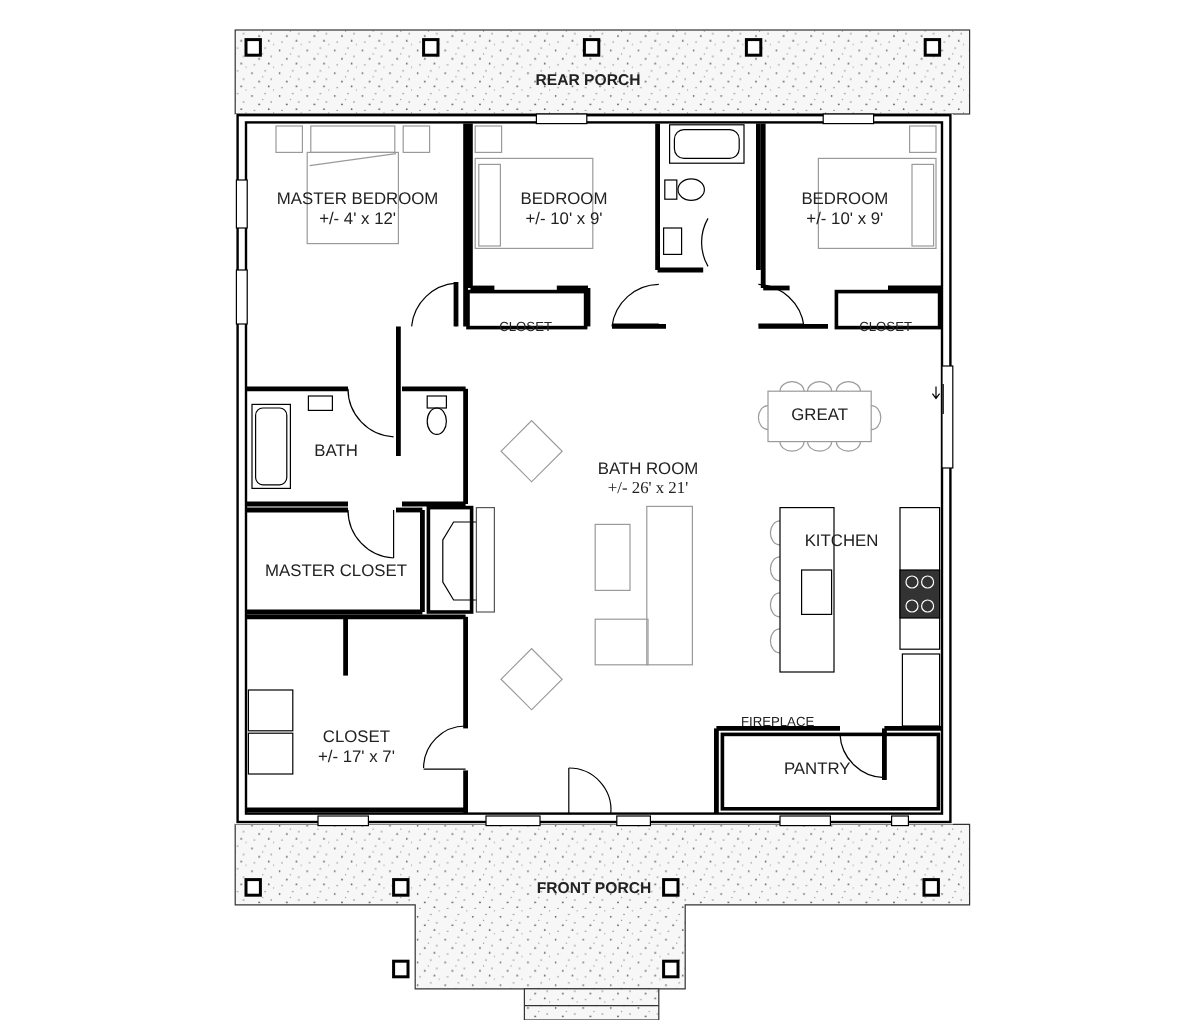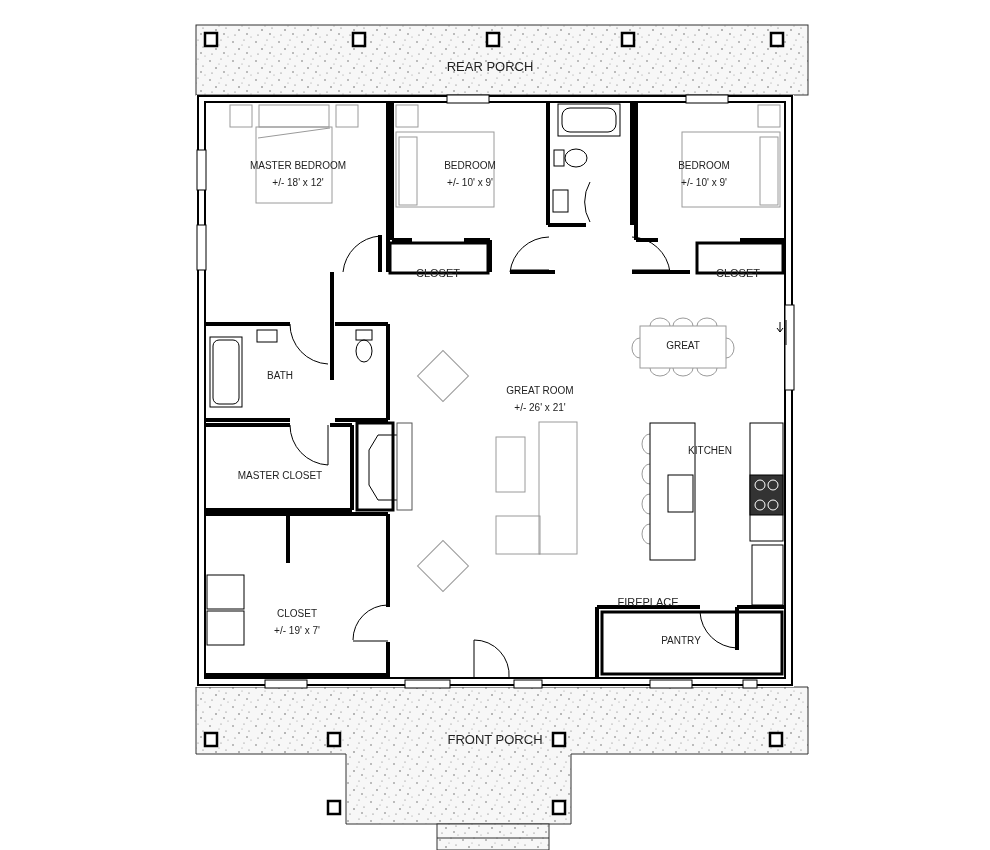--- a/index.html
+++ b/index.html
@@ -1,21 +1,21 @@
 <!DOCTYPE html>
 <html><head>
 <meta charset="utf-8">
 <style>
   html,body{margin:0;padding:0;background:#ffffff;}
   body{width:990px;height:850px;position:relative;overflow:hidden;font-family:"Liberation Sans",sans-serif;}
   svg{position:absolute;left:0;top:0;}
   .lbl{position:absolute;font-family:"Liberation Sans",sans-serif;color:#222;text-align:center;white-space:nowrap;line-height:17px;}
-  .room{font-size:10px;}
+  .room{font-size:14px;}
   .small{font-size:11px;margin-top:16px;}
-  .porch{font-size:13px;font-weight:normal;color:#222;}
+  .porch{font-size:13px;font-weight:bold;color:#222;}
 </style>
 </head>
 <body>
 
 <svg width="990" height="850" viewBox="0 0 990 850">
   <defs>
     <pattern id="speckle" width="23" height="19" patternUnits="userSpaceOnUse">
       <rect width="23" height="19" fill="#f7f7f7"></rect>
       <circle cx="3" cy="4" r="0.7" fill="#555"></circle>
       <circle cx="14" cy="2" r="0.6" fill="#777"></circle>
@@ -201,36 +201,36 @@
 
     <path d="M397 435 L378 435 L369 450 L369 485 L378 500 L397 500"></path>
     <rect x="397" y="423" width="15" height="87" stroke="#555"></rect>
   </g>
 </svg>
 
 <div class="lbl porch" style="left:430px;top:58px;width:120px;">REAR PORCH</div>
 <div class="lbl porch" style="left:425px;top:731px;width:140px;">FRONT PORCH</div>
 
 <div class="lbl room" style="left:218px;top:157px;width:160px;">MASTER BEDROOM</div>
-<div class="lbl room" style="left:218px;top:174px;width:160px;">+/- 18' x 12'</div>
+<div class="lbl room" style="left:218px;top:174px;width:160px;">+/- 4' x 12'</div>
 
 <div class="lbl room" style="left:410px;top:157px;width:120px;">BEDROOM</div>
 <div class="lbl room" style="left:410px;top:174px;width:120px;">+/- 10' x 9'</div>
 
 <div class="lbl room" style="left:644px;top:157px;width:120px;">BEDROOM</div>
 <div class="lbl room" style="left:644px;top:174px;width:120px;">+/- 10' x 9'</div>
 
 <div class="lbl small" style="left:397px;top:249px;width:82px;">CLOSET</div>
 <div class="lbl small" style="left:700px;top:249px;width:76px;">CLOSET</div>
 
 <div class="lbl room" style="left:250px;top:367px;width:60px;">BATH</div>
 <div class="lbl room" style="left:210px;top:467px;width:140px;">MASTER CLOSET</div>
 
 <div class="lbl room" style="left:237px;top:605px;width:120px;">CLOSET</div>
-<div class="lbl room" style="left:237px;top:622px;width:120px;">+/- 19' x 7'</div>
-
-<div class="lbl room" style="left:470px;top:382px;width:140px;">GREAT ROOM</div>
-<div class="lbl room" style="left:470px;top:399px;width:140px;">+/- 26' x 21'</div>
+<div class="lbl room" style="left:237px;top:622px;width:120px;">+/- 17' x 7'</div>
+
+<div class="lbl room" style="left:470px;top:382px;width:140px;">BATH ROOM</div>
+<div class="lbl room" style="left:470px;top:399px;width:140px;font-family:Liberation Serif, serif;">+/- 26' x 21'</div>
 
 <div class="lbl room" style="left:648px;top:337px;width:70px;">GREAT</div>
 <div class="lbl room" style="left:656px;top:442px;width:76px;text-align:right;">KITCHEN</div>
 <div class="lbl small" style="left:608px;top:578px;width:80px;">FIREPLACE</div>
 <div class="lbl room" style="left:645px;top:632px;width:72px;">PANTRY</div>
 
 </body></html>

